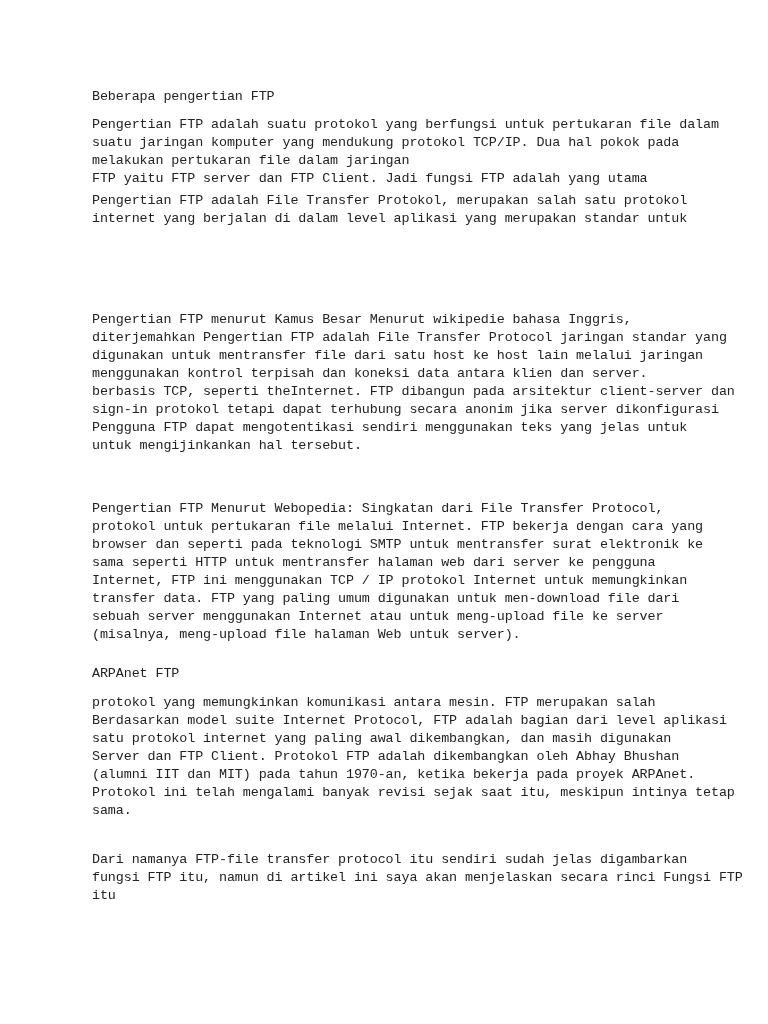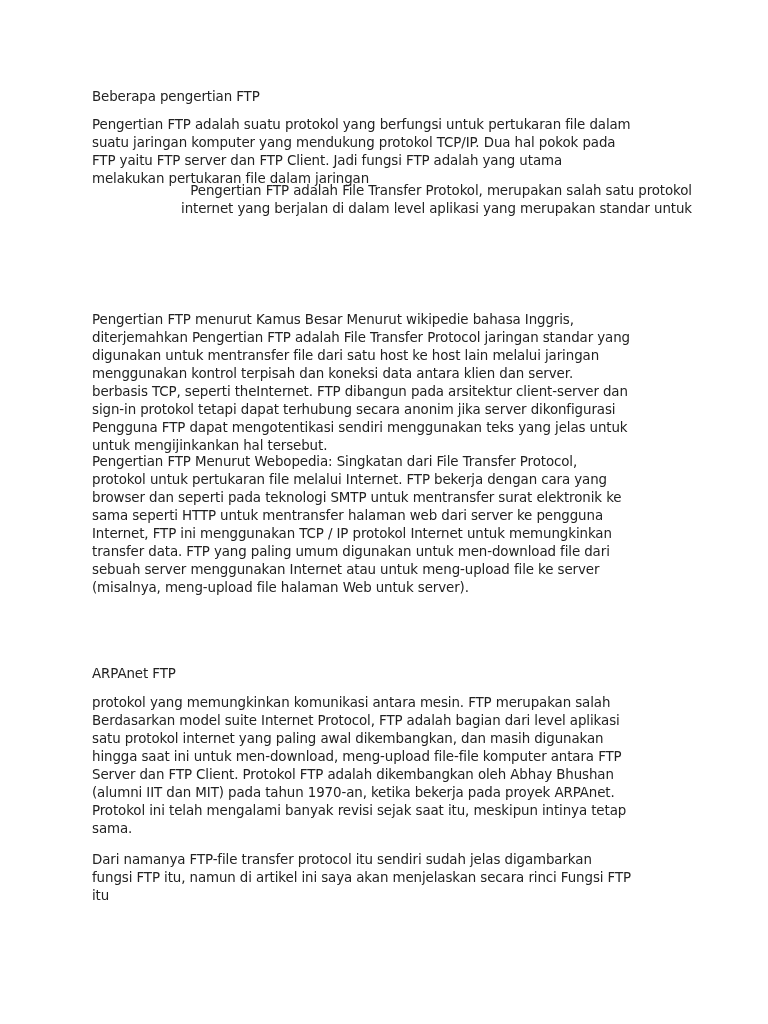--- a/index.html
+++ b/index.html
@@ -26,74 +26,73 @@
       left: 92px;
       width: 600px;
       font-family: "DejaVu Sans", sans-serif;
       font-size: 13.4px;
       line-height: 18px;
       color: #222222;
       margin: 0;
       white-space: nowrap;
       letter-spacing: -0.1px;
     }
-    .line { display: block; }
+    .line { display: block; font-family: Liberation Mono, monospace; }
   </style>
 </head>
 <body>
 
 <div class="page">
 
   <p class="text-block" style="top:88px;">
     <span class="line">Beberapa pengertian FTP</span>
   </p>
 
   <p class="text-block" style="top:116px;">
     <span class="line">Pengertian FTP adalah suatu protokol yang berfungsi untuk pertukaran file dalam</span>
     <span class="line">suatu jaringan komputer yang mendukung protokol TCP/IP. Dua hal pokok pada</span>
+    <span class="line">melakukan pertukaran file dalam jaringan</span>
     <span class="line">FTP yaitu FTP server dan FTP Client. Jadi fungsi FTP adalah yang utama</span>
-    <span class="line">melakukan pertukaran file dalam jaringan</span>
   </p>
 
-  <p class="text-block" style="top:182px;text-align:right;">
+  <p class="text-block" style="top:192px;">
     <span class="line">Pengertian FTP adalah File Transfer Protokol, merupakan salah satu protokol</span>
     <span class="line">internet yang berjalan di dalam level aplikasi yang merupakan standar untuk</span>
   </p>
 
   <p class="text-block" style="top:295px;margin-top:16px;">
     <span class="line">Pengertian FTP menurut Kamus Besar Menurut wikipedie bahasa Inggris,</span>
     <span class="line">diterjemahkan Pengertian FTP adalah File Transfer Protocol jaringan standar yang</span>
     <span class="line">digunakan untuk mentransfer file dari satu host ke host lain melalui jaringan</span>
     <span class="line">menggunakan kontrol terpisah dan koneksi data antara klien dan server.</span>
     <span class="line">berbasis TCP, seperti theInternet. FTP dibangun pada arsitektur client-server dan</span>
     <span class="line">sign-in protokol tetapi dapat terhubung secara anonim jika server dikonfigurasi</span>
     <span class="line">Pengguna FTP dapat mengotentikasi sendiri menggunakan teks yang jelas untuk</span>
     <span class="line">untuk mengijinkankan hal tersebut.</span>
   </p>
 
-  <p class="text-block" style="top:453px;">
+  <p class="text-block" style="top:500px;">
     <span class="line">Pengertian FTP Menurut Webopedia: Singkatan dari File Transfer Protocol,</span>
     <span class="line">protokol untuk pertukaran file melalui Internet. FTP bekerja dengan cara yang</span>
     <span class="line">browser dan seperti pada teknologi SMTP untuk mentransfer surat elektronik ke</span>
     <span class="line">sama seperti HTTP untuk mentransfer halaman web dari server ke pengguna</span>
     <span class="line">Internet, FTP ini menggunakan TCP / IP protokol Internet untuk memungkinkan</span>
     <span class="line">transfer data. FTP yang paling umum digunakan untuk men-download file dari</span>
     <span class="line">sebuah server menggunakan Internet atau untuk meng-upload file ke server</span>
     <span class="line">(misalnya, meng-upload file halaman Web untuk server).</span>
   </p>
 
   <p class="text-block" style="top:665px;">
     <span class="line">ARPAnet FTP</span>
   </p>
 
   <p class="text-block" style="top:694px;">
     <span class="line">protokol yang memungkinkan komunikasi antara mesin. FTP merupakan salah</span>
     <span class="line">Berdasarkan model suite Internet Protocol, FTP adalah bagian dari level aplikasi</span>
     <span class="line">satu protokol internet yang paling awal dikembangkan, dan masih digunakan</span>
-    <span class="line">hingga saat ini untuk men-download, meng-upload file-file komputer antara FTP</span>
     <span class="line">Server dan FTP Client. Protokol FTP adalah dikembangkan oleh Abhay Bhushan</span>
     <span class="line">(alumni IIT dan MIT) pada tahun 1970-an, ketika bekerja pada proyek ARPAnet.</span>
     <span class="line">Protokol ini telah mengalami banyak revisi sejak saat itu, meskipun intinya tetap</span>
     <span class="line">sama.</span>
   </p>
 
   <p class="text-block" style="top:851px;">
     <span class="line">Dari namanya FTP-file transfer protocol itu sendiri sudah jelas digambarkan</span>
     <span class="line">fungsi FTP itu, namun di artikel ini saya akan menjelaskan secara rinci Fungsi FTP</span>
     <span class="line">itu</span>

